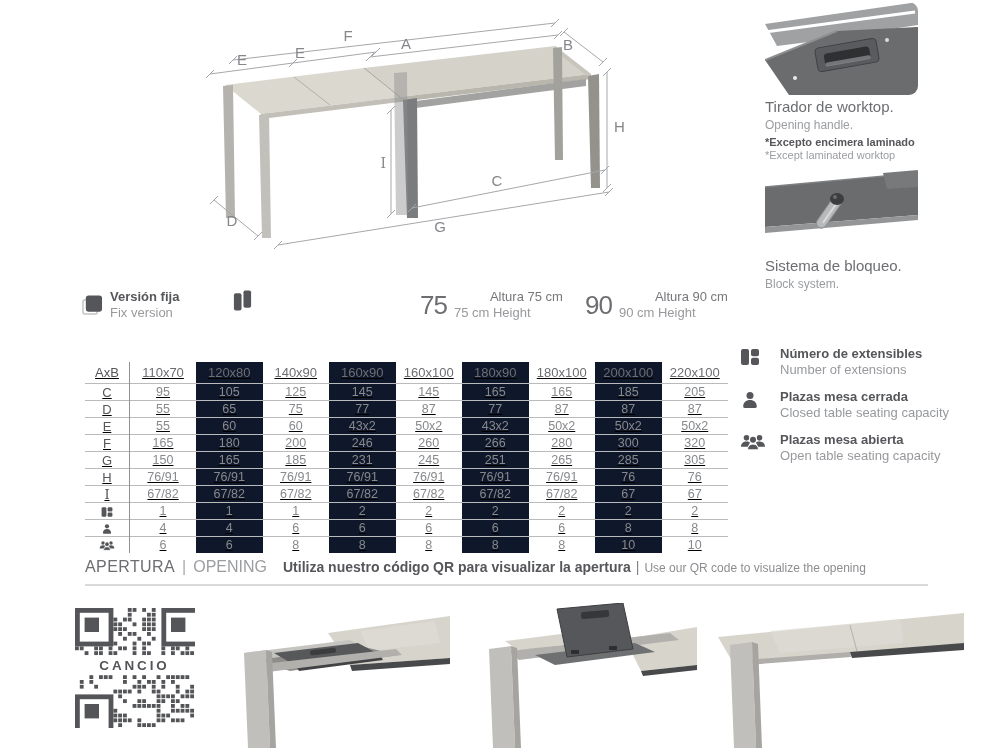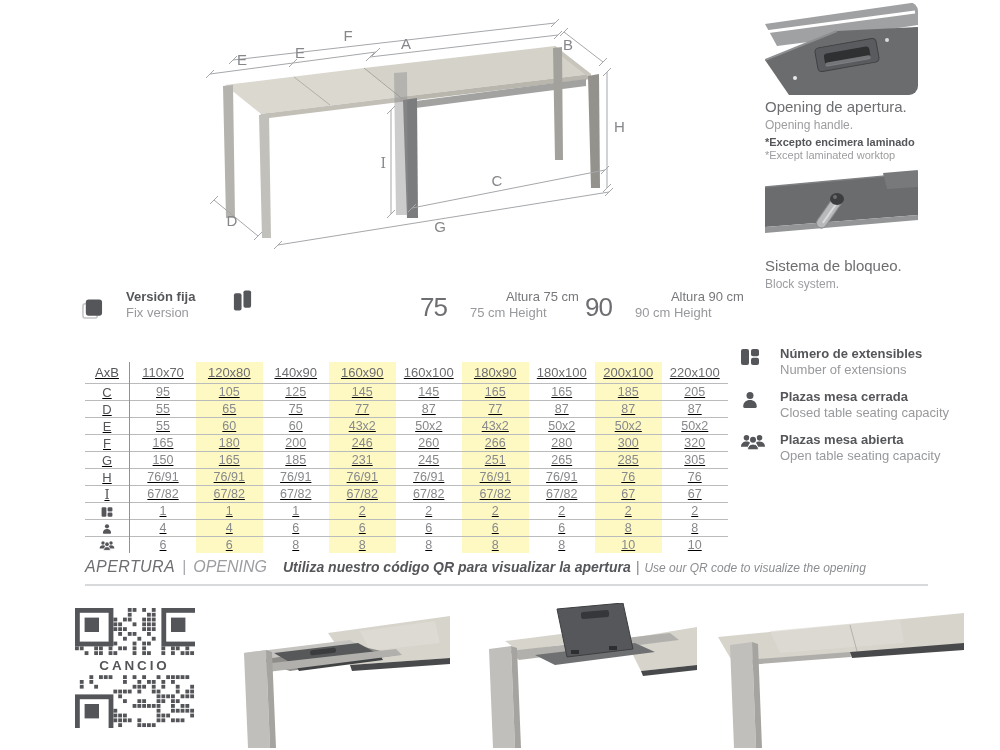--- a/index.html
+++ b/index.html
@@ -19,48 +19,48 @@
   #detail-photo-2{left:765px;top:163px;height:92px;}
   .caption{left:765px;width:220px;line-height:18px;}
   #caption-1{top:98px;}
   #caption-2{top:257px;}
   .caption .t1{font-size:15px;color:#6d6e71;}
   .caption .t2{font-size:12px;color:#9b9da0;}
   .caption .n1{font-size:11px;font-weight:bold;color:#55565a;line-height:13px;margin-top:2px;}
   .caption .n2{font-size:11px;color:#9b9da0;line-height:13px;}
 
   
-  .legend-item{top:289px;display:flex;gap:23px;align-items:flex-end;}
+  .legend-item{top:289px;display:flex;gap:7px;align-items:center;}
   .legend-item .txt .t1{font-size:13px;font-weight:bold;color:#55565a;line-height:16px;}
   .legend-item .txt .t2{font-size:13px;color:#97999c;line-height:15px;}
   .legend-icon{width:21px;height:22px;flex:0 0 auto;}
   .legend-num{font-size:26px;color:#6d6e71;line-height:26px;letter-spacing:-1px;}
   .legend-item .txt.mid .t1{font-weight:normal;color:#77787b;margin-left:36px;}
 
   
   #spec-table{left:85px;top:362px;border-collapse:collapse;table-layout:fixed;width:643px;text-decoration:underline;}
   #spec-table th,#spec-table td{padding:0;text-align:center;font-weight:normal;}
   #spec-table thead th{height:21px;font-size:13px;color:#6d6e71;}
   #spec-table thead th.unit{color:#55565a;}
   #spec-table tbody th,#spec-table tbody td{height:16px;font-size:12.5px;color:#87898c;
       border-top:1px solid #b9bbbd;}
   #spec-table tbody th{color:#55565a;font-size:13px;}
   #spec-table .lblcol{width:44px;border-right:1px solid #909295;}
-  #spec-table .shade{background:#fef9c3;}
+  #spec-table .shade{background:#0f172a;}
   .row-icon svg{display:inline-block;vertical-align:middle;}
 
   
   #side-legend{left:740px;top:346px;width:250px;}
   .side-item{display:flex;gap:16px;margin-bottom:12px;align-items:flex-start;}
   .side-item .ic{width:24px;flex:0 0 auto;padding-top:1px;}
   .side-item .t1{font-size:13px;font-weight:bold;color:#55565a;line-height:16px;}
   .side-item .t2{font-size:13px;color:#97999c;line-height:15px;}
 
   
-  #opening-header{left:85px;top:558px;display:flex;align-items:baseline;white-space:nowrap;font-style:italic;}
+  #opening-header{left:85px;top:558px;display:flex;align-items:baseline;white-space:nowrap;}
   #opening-header .es{font-size:16px;color:#6d6e71;letter-spacing:.4px;}
   #opening-header .bar{font-size:16px;color:#a7a9ac;padding:0 7px;font-weight:300;}
   #opening-header .en{font-size:16px;color:#9b9da0;}
   #opening-header .desc-es{font-size:14px;font-weight:bold;color:#55565a;margin-left:16px;}
   #opening-header .desc-bar{font-size:14px;color:#808285;padding:0 5px;}
   #opening-header .desc-en{font-size:12px;color:#8b8d90;}
   #opening-rule{left:85px;top:584px;width:843px;height:2px;background:#d8d9da;}
 
   
   #qr{left:75px;top:608px;width:120px;height:120px;}
@@ -131,21 +131,21 @@
   <path d="M0,58 L72,29" stroke="#8d8f91" stroke-width="2" fill="none"></path>
   <g transform="translate(82,53) rotate(-10)">
     <rect x="-31" y="-12" width="62" height="24" rx="4" fill="#595b5e" stroke="#3e4042"></rect>
     <rect x="-23" y="-5" width="46" height="12" rx="3" fill="#2e3032"></rect>
     <rect x="-23" y="4" width="46" height="4" rx="2" fill="#85878a" opacity="0.8"></rect>
   </g>
   <circle cx="30" cy="76" r="2" fill="#e9e9e9"></circle>
   <circle cx="122" cy="38" r="2" fill="#dcdcdc"></circle>
 </svg>
 <div id="caption-1" class="abs caption">
-  <div class="t1">Opening de apertura.</div>
+  <div class="t1">Tirador de worktop.</div>
   <div class="t2">Opening handle.</div>
   <div class="n1">*Excepto encimera laminado</div>
   <div class="n2">*Except laminated worktop</div>
 </div>
 
 <svg id="detail-photo-2" class="abs detail-photo" viewBox="0 0 153 92">
   <rect width="153" height="92" fill="#ffffff"></rect>
   <polygon points="0,24 153,10 153,52 0,64" fill="#6a6c6e"></polygon>
   <line x1="0" y1="24" x2="153" y2="10" stroke="#7e8082" stroke-width="1.5"></line>
   <polygon points="0,64 153,52 153,57 0,70" fill="#939597"></polygon>

